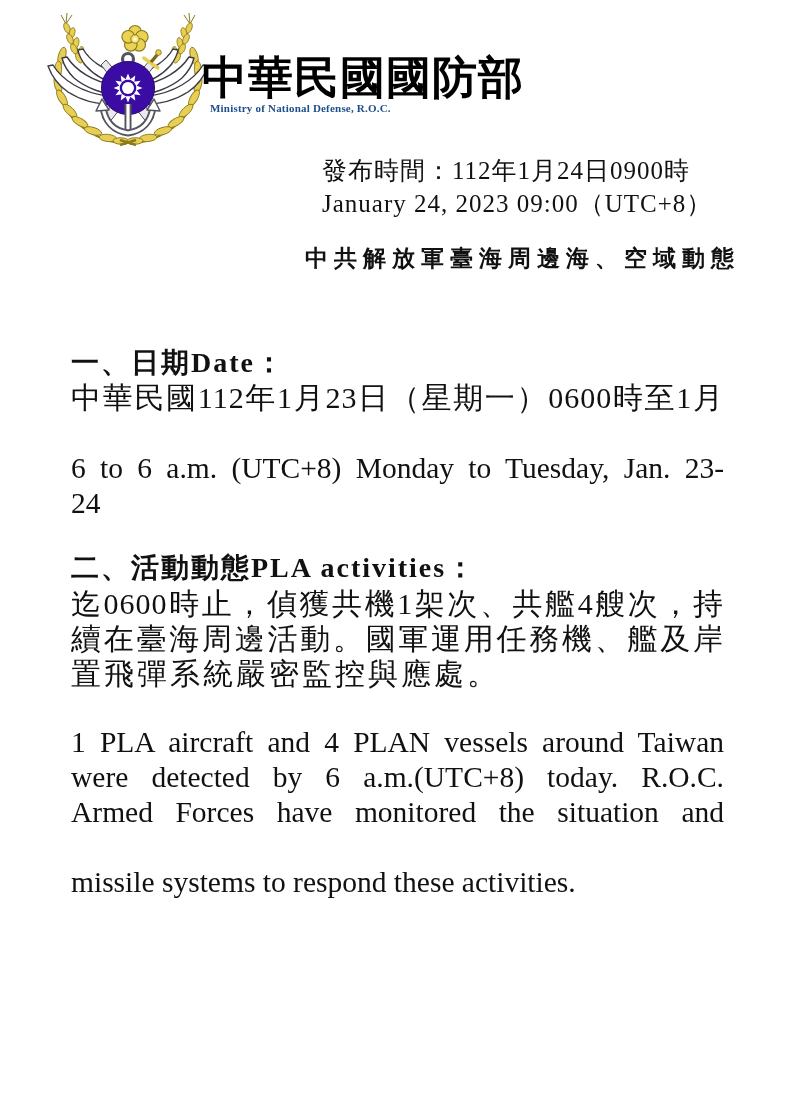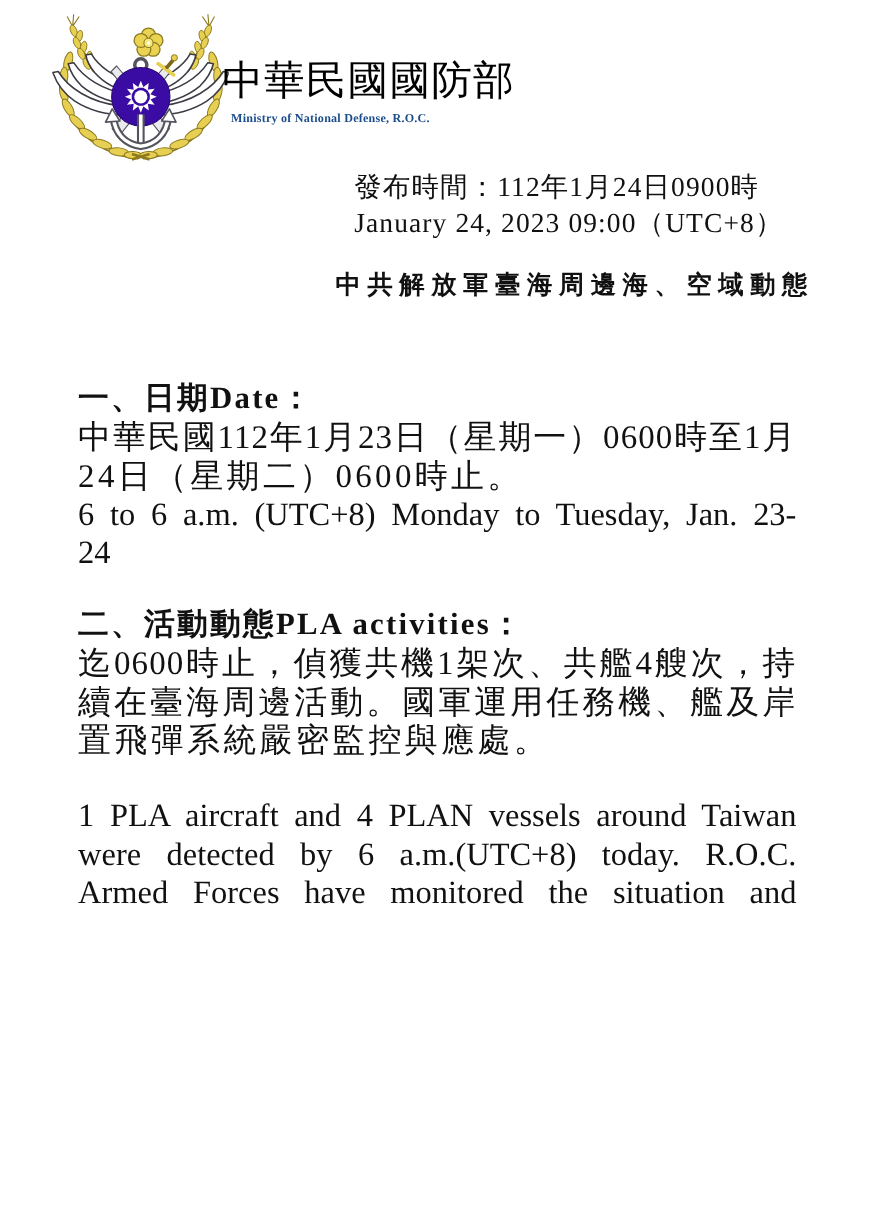--- a/index.html
+++ b/index.html
@@ -4,21 +4,21 @@
 <style>
   html,body{margin:0;padding:0;background:#888;}
   #page{
     position:relative;width:794px;height:1115px;background:#ffffff;
     margin:0 auto;overflow:hidden;
     font-family:"Liberation Serif","DejaVu Serif",serif;color:#111111;
   }
   .abs{position:absolute;}
   
   #emblem{left:44px;top:10px;width:164px;height:140px;}
-  .org-zh{left:202px;top:48px;font-size:37px;font-weight:normal;letter-spacing:1px;color:#000;white-space:nowrap;}
+  .org-zh{left:202px;top:48px;font-size:45px;font-weight:bold;letter-spacing:1px;color:#000;white-space:nowrap;}
   .org-en{left:210px;top:102px;font-size:11px;font-weight:bold;color:#1d4e8c;letter-spacing:0.2px;white-space:nowrap;}
   
   .release{left:322px;top:154px;font-size:25px;line-height:33px;letter-spacing:1px;white-space:nowrap;}
   
   .head-zh{left:55px;width:685px;top:243px;text-align:right;font-size:23px;font-weight:bold;letter-spacing:6px;white-space:nowrap;}
   .head-en{left:50px;width:695px;top:279px;text-align:center;font-size:28px;font-weight:bold;letter-spacing:-0.5px;word-spacing:-1px;white-space:nowrap;}
   
   .ln{left:71px;width:653px;font-size:29.5px;line-height:35px;white-space:nowrap;}
   .zh{font-size:30px;letter-spacing:1px;}
   .sechead{font-size:28px;font-weight:bold;letter-spacing:2px;}
@@ -125,25 +125,25 @@
 
   <div class="abs release">
     <div>發布時間：112年1月24日0900時</div>
     <div>January 24, 2023 09:00（UTC+8）</div>
   </div>
 
   <div class="abs head-zh">中共解放軍臺海周邊海、空域動態</div>
 
   <div class="abs ln zh sechead" style="top:345px">一、日期Date：</div>
   <div class="abs ln zh jst" style="top:380px">中華民國112年1月23日（星期一）0600時至1月</div>
-  <div class="abs ln zh sp3" style="top:416px">24日（星期二）0600時止。</div>
   <div class="abs ln jst" style="top:451px">6 to 6 a.m. (UTC+8) Monday to Tuesday, Jan. 23-</div>
   <div class="abs ln" style="top:486px">24</div>
 
   <div class="abs ln zh sechead" style="top:550px">二、活動動態PLA activities：</div>
   <div class="abs ln zh jst" style="top:586px">迄0600時止，偵獲共機1架次、共艦4艘次，持</div>
   <div class="abs ln zh jst" style="top:621px">續在臺海周邊活動。國軍運用任務機、艦及岸</div>
   <div class="abs ln zh sp3" style="top:656px">置飛彈系統嚴密監控與應處。</div>
   <div class="abs ln jst" style="top:725px">1 PLA aircraft and 4 PLAN vessels around Taiwan</div>
   <div class="abs ln jst" style="top:760px">were detected by 6 a.m.(UTC+8) today. R.O.C.</div>
   <div class="abs ln jst" style="top:795px">Armed Forces have monitored the situation and</div>
+  <div class="abs ln" style="top:865px">missile systems to respond these activities.</div>
 
 </div>
 
 </body></html>

